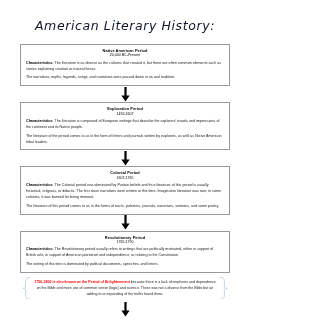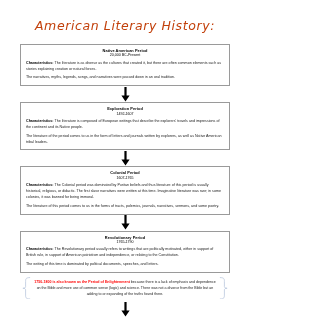--- a/index.html
+++ b/index.html
@@ -22,21 +22,21 @@
     padding: 0 20px;
   }
 
   .page-title {
     text-align: center;
     font-family: "DejaVu Sans", sans-serif;
     font-size: 12.5px;
     font-weight: 400;
     font-style: italic;
     letter-spacing: 0.6px;
-    color: #c2410c;
+    color: #0f172a;
     padding-top: 18px;
     padding-bottom: 11px;
     white-space: nowrap;
   }
 
   .period-box {
     border: 1px solid #9a9a9a;
     box-sizing: border-box;
     padding: 3px 5px 4px 5px;
     background: #ffffff;

